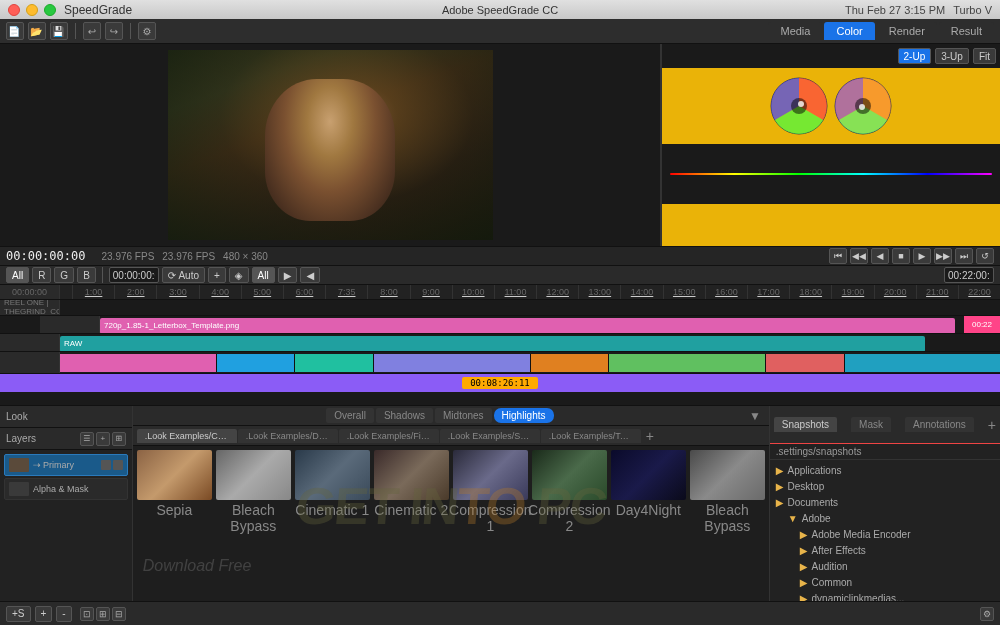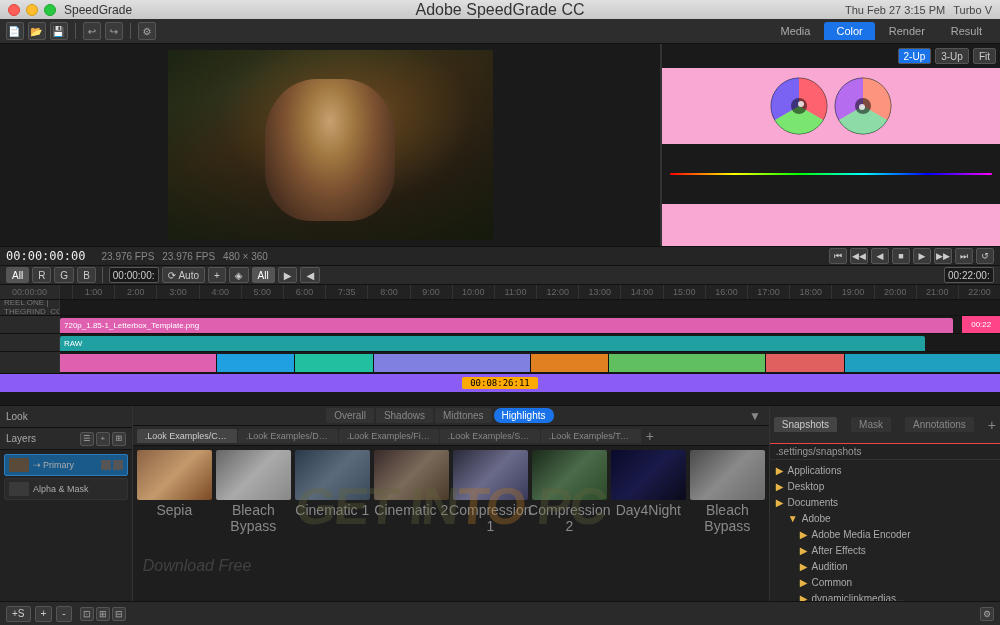--- a/index.html
+++ b/index.html
@@ -33,21 +33,21 @@
       height: 12px;
       border-radius: 50%;
     }
     .tl-red { background: #ff5f57; border: 1px solid #e0443e; }
     .tl-yellow { background: #febc2e; border: 1px solid #d4a017; }
     .tl-green { background: #28c840; border: 1px solid #1aab29; }
     #titlebar-title {
       position: absolute;
       left: 50%;
       transform: translateX(-50%);
-      font-size: 16px;
+      font-size: 11px;
       color: #333;
       font-weight: 500;
     }
     .app-name {
       margin-left: 8px;
       font-size: 12px;
       color: #333;
     }
     .titlebar-right {
       margin-left: auto;
@@ -183,20 +183,21 @@
       overflow: hidden;
     }
     .ruler-marks {
       position: absolute;
       top: 0;
       left: 72px;
       right: 0;
       height: 100%;
       display: flex;
       align-items: flex-end;
+      text-decoration: underline;
     }
     .ruler-mark {
       flex: 1;
       text-align: center;
       font-size: 9px;
       color: #666;
       border-left: 1px solid #333;
       height: 100%;
       display: flex;
       align-items: center;
@@ -541,21 +542,21 @@
       left: 30%;
       width: 40%;
       height: 75%;
       background:
         radial-gradient(ellipse at 50% 30%, #c8a070 0%, #a07840 25%, #7a5030 50%, #4a3020 80%, transparent 100%);
       border-radius: 40% 40% 35% 35%;
     }
 
     .preview-info-panel {
       width: 340px;
-      background: #f9a8d4;
+      background: #eab308;
       border-left: 2px solid #333;
     }
 
     
     .wheel-row {
       display: flex;
       gap: 4px;
       padding: 8px;
       justify-content: center;
     }
@@ -746,21 +747,21 @@
 
   <div id="timeline-section">
 
     <div class="track-row" style="height:16px;">
       <div class="track-label" style="font-size:8px; color:#777;">
         <span>REEL ONE | THEGRIND_CC_v01.prproj</span>
       </div>
       <div class="track-content"></div>
     </div>
 
-    <div class="track-row" style="height:18px;">
+    <div class="track-row" style="height:18px;padding-left:40px;">
       <div class="track-label"></div>
       <div class="track-content">
         <div class="track-clip clip-pink" style="left:0; width:95%;">
           <span>720p_1.85-1_Letterbox_Template.png</span>
         </div>
         <div style="position:absolute; right:0; top:0; bottom:0; width:4%; background:#ff4488; display:flex; align-items:center; justify-content:center; font-size:8px; color:#fff;">00:22</div>
       </div>
     </div>
 
     <div class="track-row" style="height:18px;">

